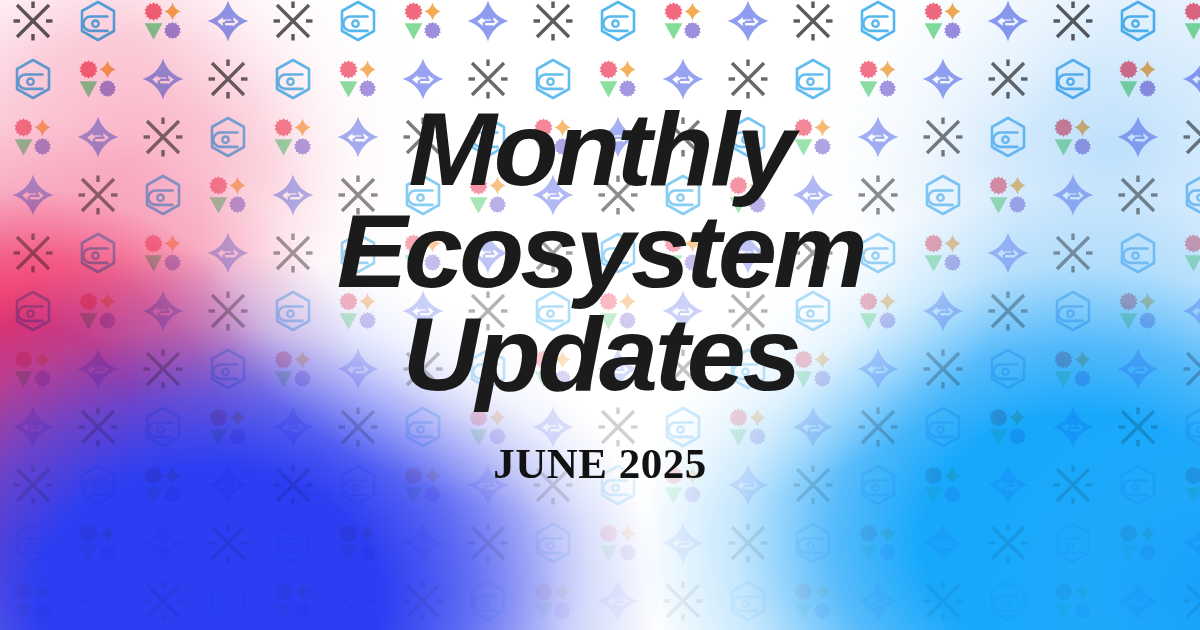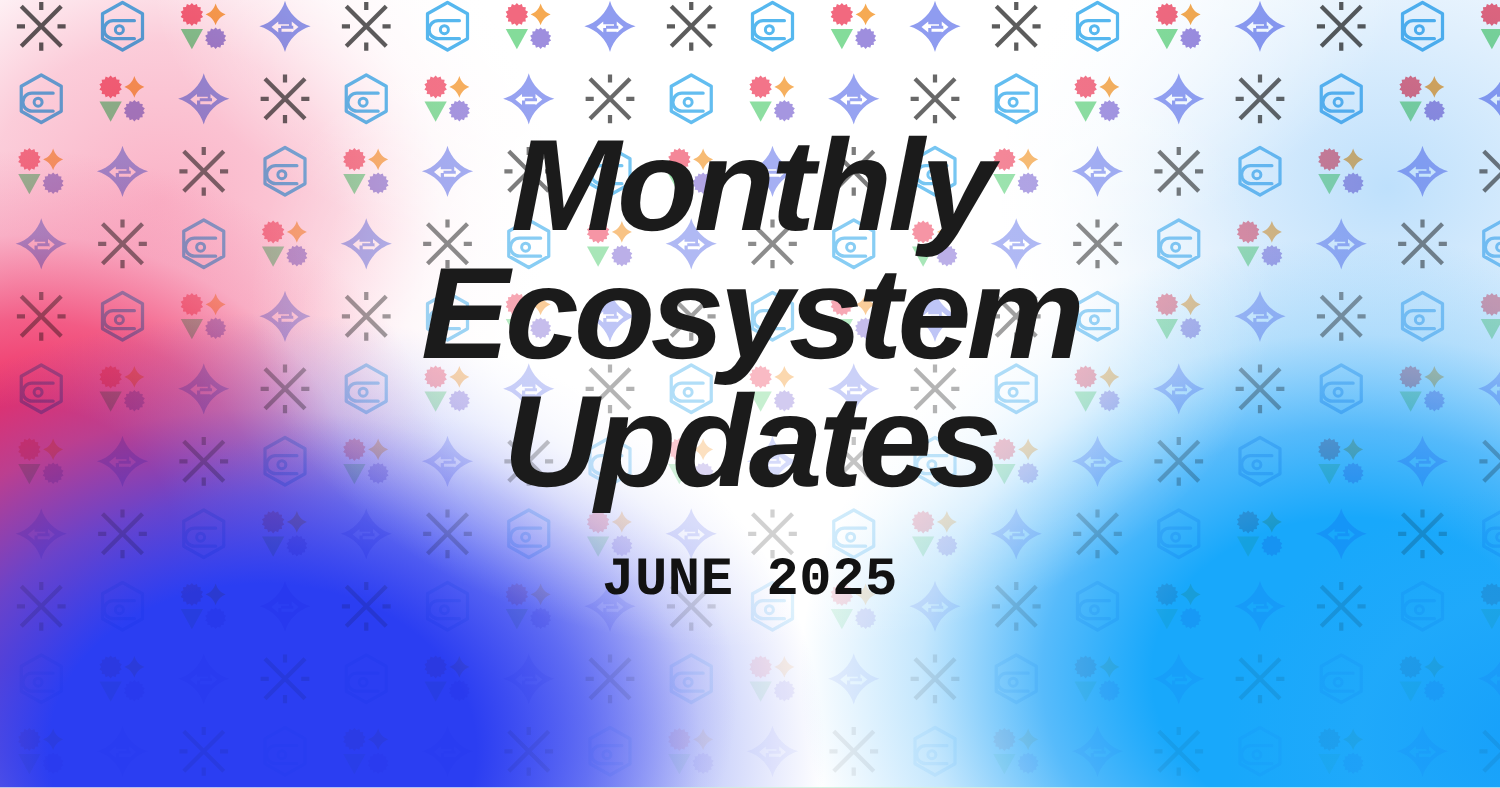--- a/index.html
+++ b/index.html
@@ -10,21 +10,21 @@
   }
   body {
     font-family: "Liberation Sans", sans-serif;
   }
 
   .banner {
     position: relative;
     width: 1200px;
     height: 630px;
     overflow: hidden;
-    background: #22c55e;
+    background: #f97316;
     isolation: isolate;
   }
 
   
   .bg-base {
     position: absolute;
     inset: 0;
     background: #ffffff;
     z-index: 0;
   }
@@ -161,21 +161,21 @@
   }
   .headline .hl-line { display: block; white-space: nowrap; }
   .hl-1 { margin-top: 98px; }
   .hl-2 { letter-spacing: -3.6px; }
   .hl-3 { }
 
   .subtitle {
     margin: 0;
     padding: 0;
     color: #121212;
-    font-family: Liberation Mono, monospace;
+    font-family: Liberation Serif, serif;
     font-weight: 700;
     font-style: normal;
     font-size: 43px;
     letter-spacing: 0.5px;
     text-align: center;
   }
   .sub-wrap { margin-top: 34px; }
 </style>
 </head>
 <body>

